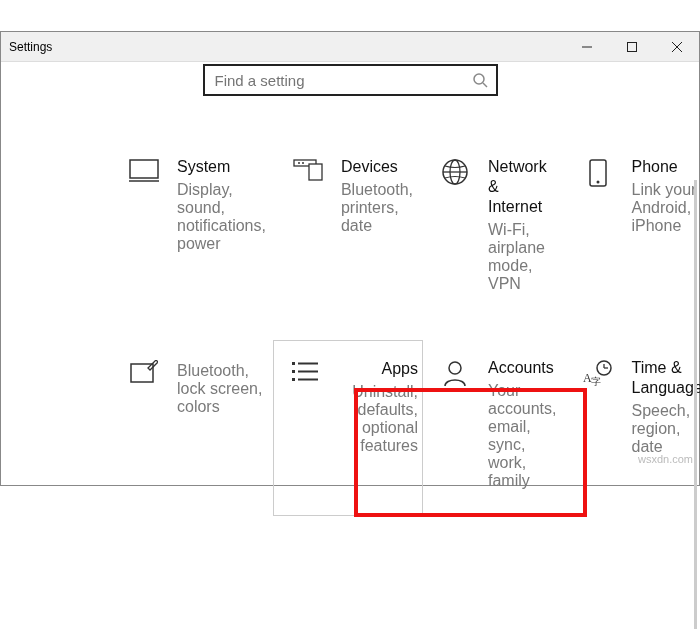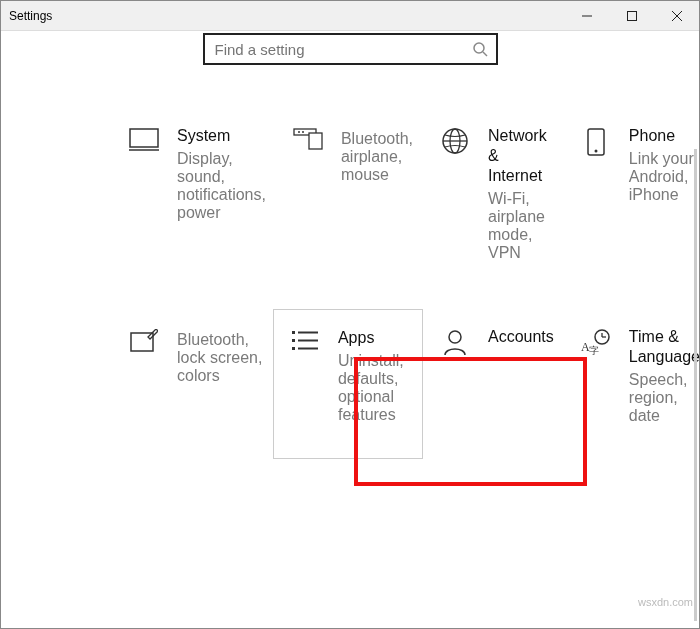--- a/index.html
+++ b/index.html
@@ -8,23 +8,24 @@
     font-family: "Segoe UI", Arial, sans-serif;
     background: #fff;
     width: 700px;
     height: 629px;
     overflow: hidden;
     position: relative;
   }
   .outer-border {
     border: 1px solid #888;
     width: 700px;
-    height: 629px;
+    height: 455px;
     position: relative;
     background:#fff;
+    margin-top:31px;
   }
   .titlebar {
     height: 30px;
     display: flex;
     align-items: center;
     justify-content: space-between;
     background: #f0f0f0;
     border-bottom: 1px solid #ddd;
     padding: 0 0 0 8px;
     font-size: 12px;
@@ -190,21 +191,22 @@
             <span>
           <svg width="30" height="22" viewBox="0 0 30 22">
                 <rect x="1" y="1" width="22" height="6" fill="none" stroke="#333" stroke-width="1.3"></rect>
                 <rect x="16" y="5" width="13" height="16" fill="#fff" stroke="#333" stroke-width="1.3"></rect>
                 <circle cx="6" cy="4" r="1" fill="#333"></circle>
                 <circle cx="10" cy="4" r="1" fill="#333"></circle>
               </svg>
         </span>
           </div>
         <div class="txt">
-          <div class="desc">Bluetooth, airplane, mouse</div>
+          <div class="title">Devices</div>
+          <div class="desc">Bluetooth, printers, date</div>
         </div>
       </div>
 
       <div class="tile">
         <div class="iconbox">
             <span>
           <svg width="26" height="26" viewBox="0 0 26 26">
                 <circle cx="13" cy="13" r="12" fill="none" stroke="#333" stroke-width="1.5"></circle>
                 <ellipse cx="13" cy="13" rx="5" ry="12" fill="none" stroke="#333" stroke-width="1.3"></ellipse>
                 <line x1="1" y1="13" x2="25" y2="13" stroke="#333" stroke-width="1.3"></line>
@@ -241,21 +243,21 @@
                 <rect x="1" y="4" width="22" height="18" fill="none" stroke="#333" stroke-width="1.5"></rect>
                 <path d="M18 8 L26 0 L28 2 L20 10 Z" fill="none" stroke="#333" stroke-width="1.3"></path>
               </svg>
         </span>
           </div>
         <div class="txt">
           <div class="desc">Bluetooth, lock screen, colors</div>
         </div>
       </div>
 
-      <div class="tile apps-inner" style="padding:18px 4px 34px 12px; margin:-12px -6px -12px -12px;">
+      <div class="tile apps-inner" style="padding:18px 4px 54px 12px; margin:-12px -6px -12px -12px;text-align:right;">
         <div class="iconbox">
             <span>
           <svg width="26" height="22" viewBox="0 0 26 22">
             <rect x="0" y="1" width="3" height="3" fill="#333"></rect>
                 <line x1="6" y1="2.5" x2="26" y2="2.5" stroke="#333" stroke-width="2"></line>
             <rect x="0" y="9" width="3" height="3" fill="#333"></rect>
                 <line x1="6" y1="10.5" x2="26" y2="10.5" stroke="#333" stroke-width="2"></line>
             <rect x="0" y="17" width="3" height="3" fill="#333"></rect>
                 <line x1="6" y1="18.5" x2="26" y2="18.5" stroke="#333" stroke-width="2"></line>
           </svg>
@@ -271,20 +273,21 @@
         <div class="iconbox">
             <span>
           <svg width="24" height="26" viewBox="0 0 24 26">
                 <circle cx="12" cy="8" r="6" fill="none" stroke="#333" stroke-width="1.5"></circle>
                 <path d="M2 26 C2 18 22 18 22 26" fill="none" stroke="#333" stroke-width="1.5"></path>
               </svg>
         </span>
           </div>
         <div class="txt">
           <div class="title">Accounts</div>
+          <div class="desc">Your accounts, email, sync, work, family</div>
         </div>
       </div>
 
       <div class="tile">
         <div class="iconbox">
             <span>
           <svg width="30" height="26" viewBox="0 0 30 26">
                 <circle cx="21" cy="8" r="7" fill="none" stroke="#333" stroke-width="1.5"></circle>
                 <line x1="21" y1="8" x2="21" y2="4" stroke="#333" stroke-width="1.3"></line>
                 <line x1="21" y1="8" x2="25" y2="8" stroke="#333" stroke-width="1.3"></line>

